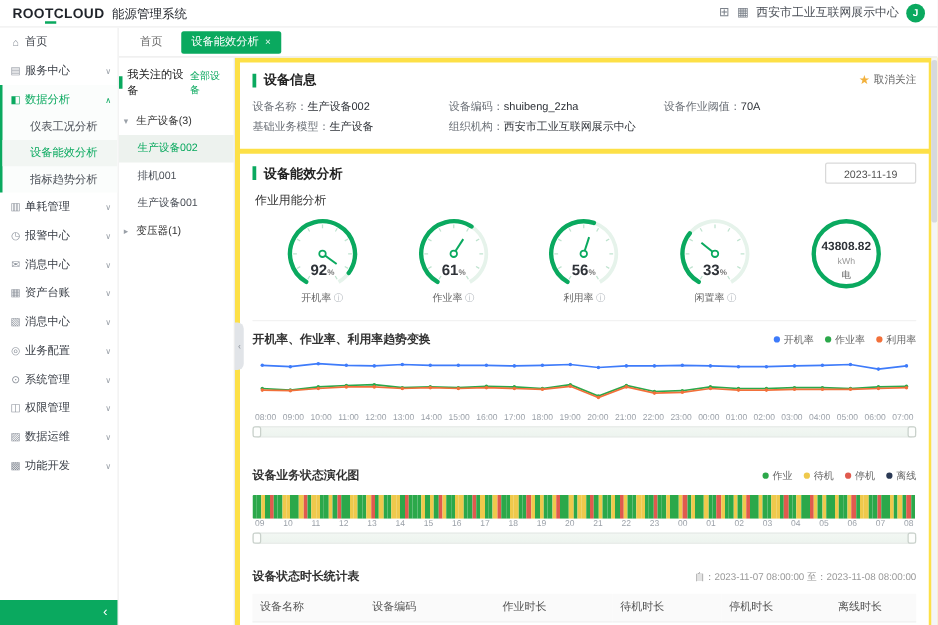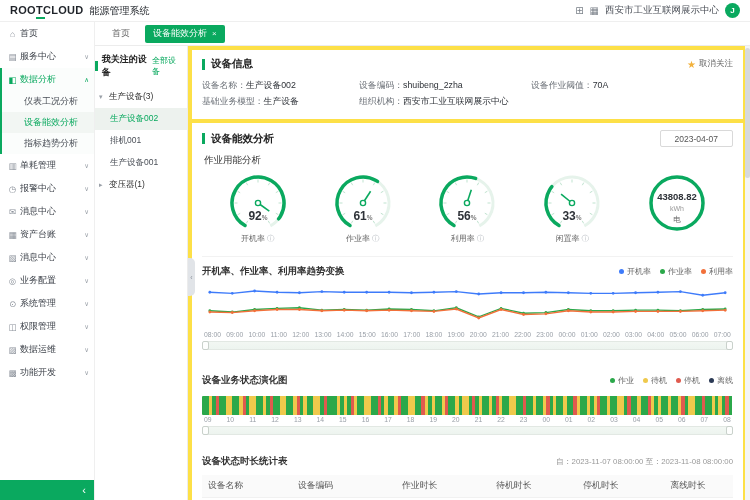--- a/index.html
+++ b/index.html
@@ -31,21 +31,21 @@
 
   
   .tabbar{position:absolute;left:95px;right:0;top:22px;height:24px;background:#fff;border-bottom:1px solid #ECECEC;display:flex;align-items:center;padding:0 9px;gap:7px;z-index:7}
   .tab{font-size:9px;color:#666;padding:2.5px 8px;border-radius:2px;cursor:pointer}
   .tab.active{background:#0AA95F;color:#fff;display:flex;align-items:center;gap:5px}
   .tab .close{font-size:8px;opacity:.9}
 
   
   .dpanel{position:absolute;left:95px;top:46px;width:93px;bottom:0;background:#fff;border-right:1px solid #ECECEC;z-index:6;padding-top:7px}
   .dp-head{display:flex;align-items:center;justify-content:space-between;padding:0 5px 7px 0}
-  .dp-title{display:flex;align-items:center;font-weight:bold;font-size:9px;color:#222}
+  .dp-title{display:flex;align-items:center;font-weight:normal;font-size:9px;color:#222}
   .dp-title::before{content:"";width:3px;height:10px;background:#0AA95F;margin-right:4px}
   .dp-all{color:#0AA95F;font-size:8px;cursor:pointer}
   .tree-group{display:flex;align-items:center;height:22px;padding:0 4px;font-size:8.5px;color:#333;cursor:pointer;white-space:nowrap}
   .tree-caret{font-size:7px;color:#9AA0A8;margin-right:3px;width:7px}
   .tree-item{height:22px;display:flex;align-items:center;padding-left:15px;font-size:8.5px;color:#4A4F57;cursor:pointer;white-space:nowrap}
   .tree-item.selected{background:#EDF2EE;color:#0AA95F}
   .panel-handle{position:absolute;left:188px;top:258px;width:7px;height:38px;background:#E1E4E8;border-radius:0 5px 5px 0;display:flex;align-items:center;justify-content:center;font-size:7px;color:#8B919A;z-index:7;cursor:pointer}
 
   
   .main{position:absolute;left:188px;top:46px;right:0;bottom:0;background:#fde047;overflow:hidden}
@@ -254,21 +254,21 @@
           <div class="cell"><span class="lab">基础业务模型：</span><span class="val">生产设备</span></div>
           <div class="cell"><span class="lab">设备编码：</span><span class="val">shuibeng_2zha</span></div>
           <div class="cell"><span class="lab">组织机构：</span><span class="val">西安市工业互联网展示中心</span></div>
           <div class="cell"><span class="lab">设备作业阈值：</span><span class="val">70A</span></div>
         </div>
     </section>
 
     <section class="card energy-card">
       <div class="sec-row">
         <span class="sec-title">设备能效分析</span>
-        <span class="date-input">2023-04-07</span>
+        <span class="date-input">2023-11-19</span>
       </div>
       <div class="subsec">作业用能分析</div>
       <div class="gauges" id="gauges">
           <div class="gauge">
             <svg width="66" height="66" viewBox="0 0 66 66">
               <circle cx="33" cy="33" r="26" fill="none" stroke="#E6F3EB" stroke-width="3" stroke-dasharray="136.1 163.4" transform="rotate(120 33 33)"></circle>
               <circle cx="33" cy="33" r="26" fill="none" stroke="#0AA95F" stroke-width="3.5" stroke-linecap="round" stroke-dasharray="125.2 163.4" transform="rotate(120 33 33)"></circle>
               <line x1="22.8" y1="50.8" x2="21.3" y2="53.4" stroke="#BFE3CF" stroke-width="1"></line>
               <line x1="15.2" y1="43.3" x2="12.6" y2="44.8" stroke="#BFE3CF" stroke-width="1"></line>
               <line x1="12.5" y1="33.0" x2="9.5" y2="33.0" stroke="#BFE3CF" stroke-width="1"></line>

